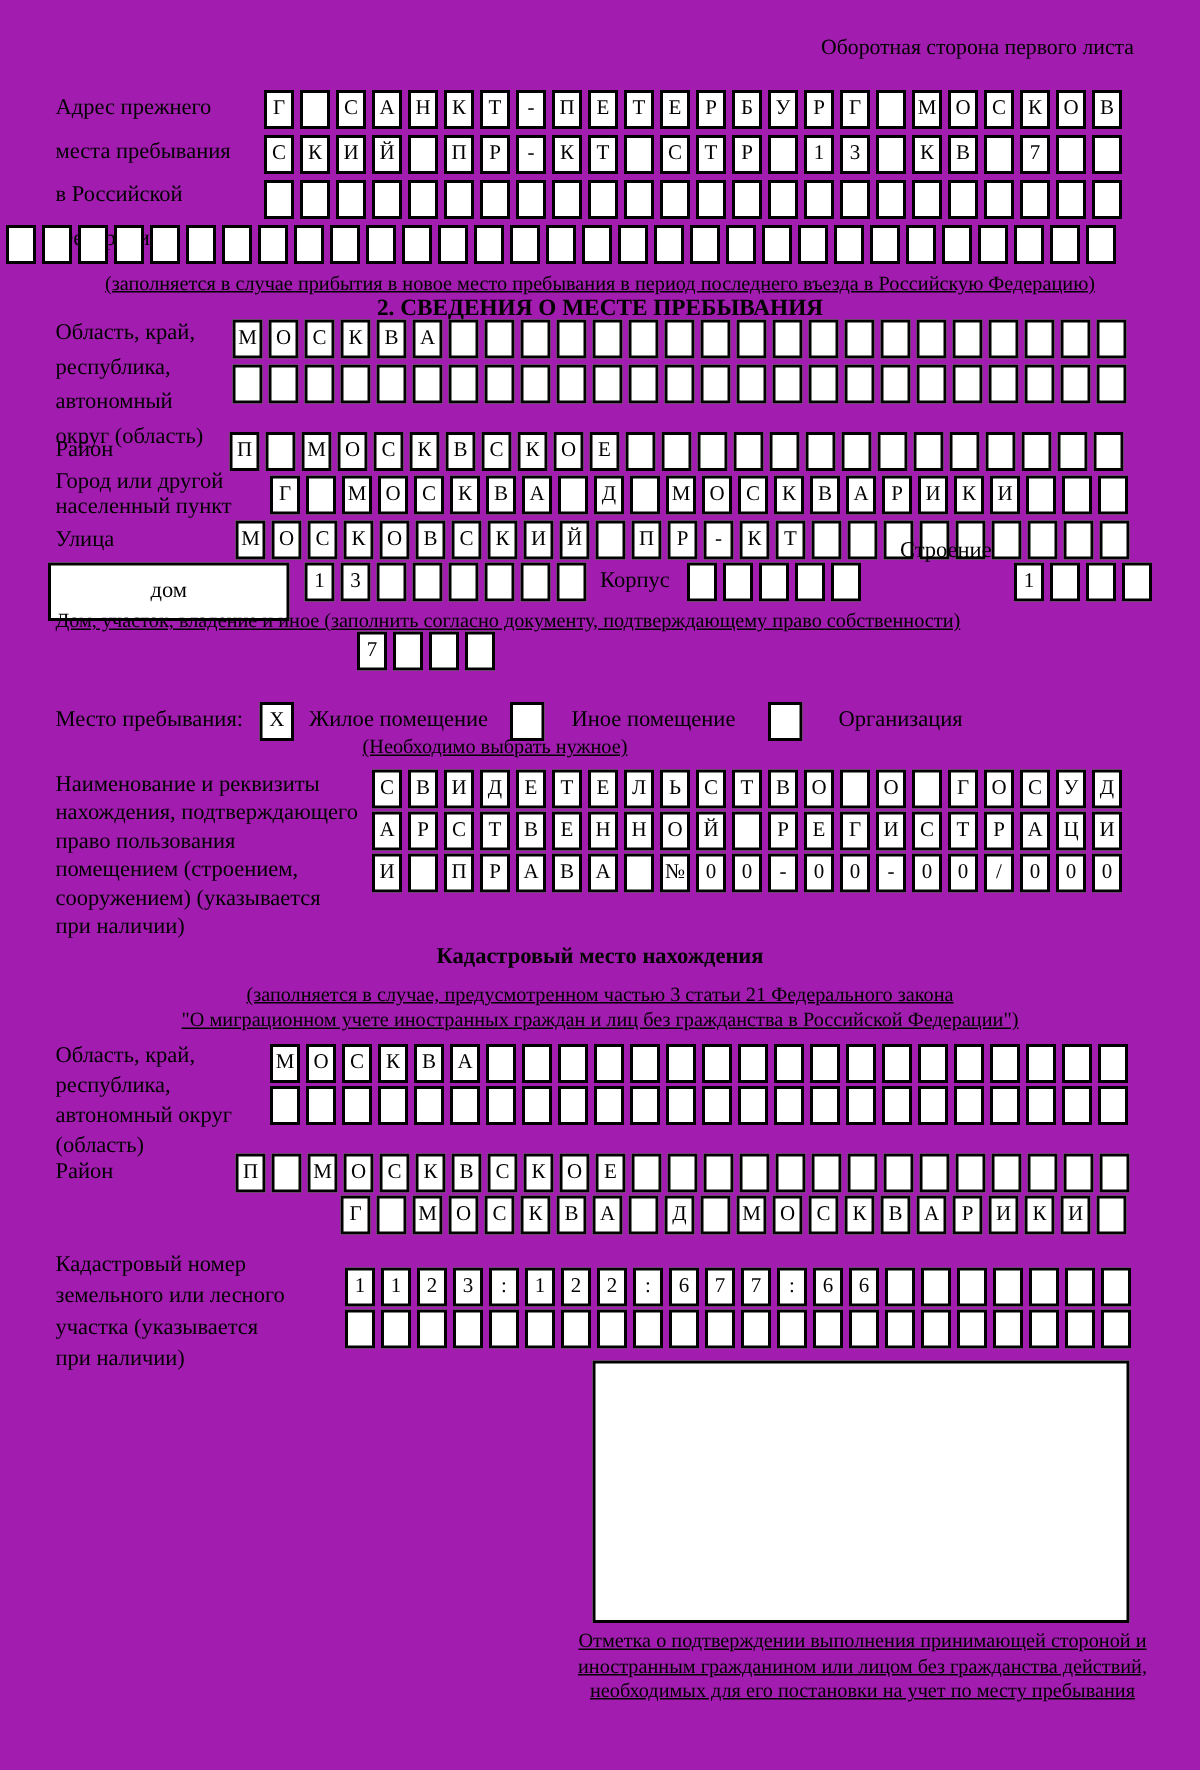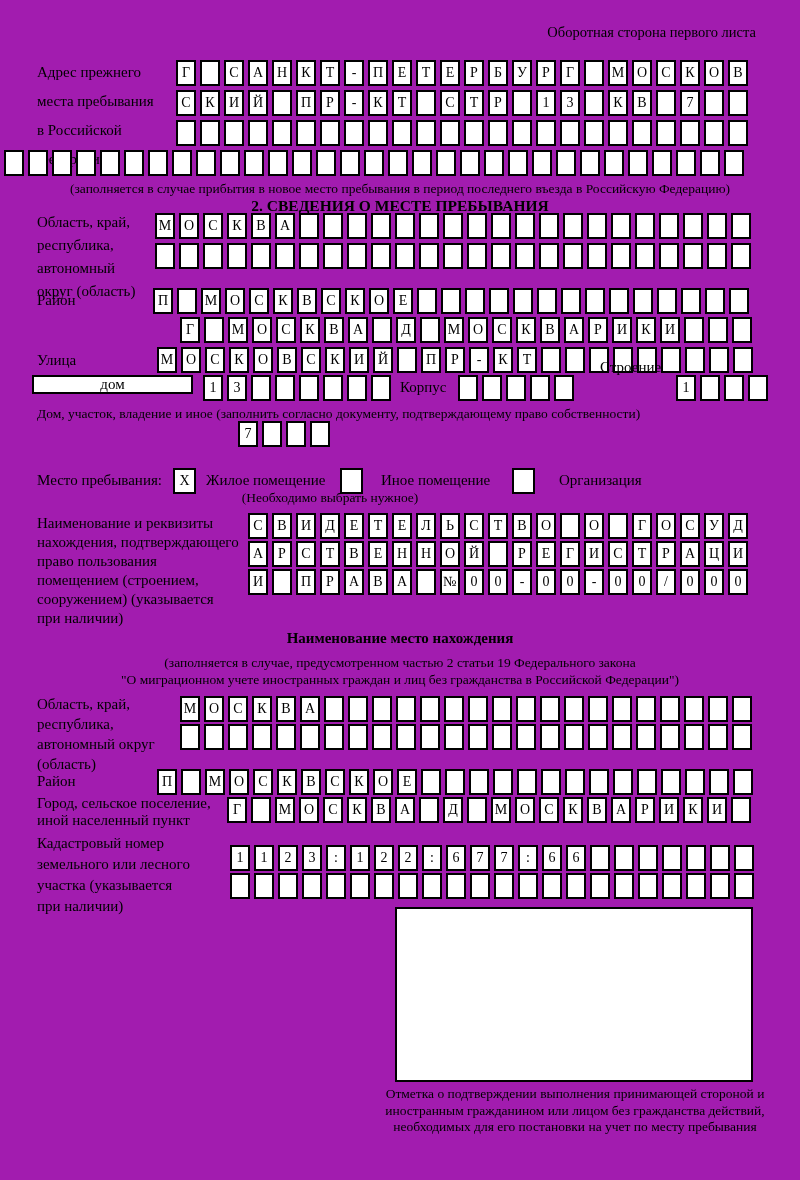--- a/index.html
+++ b/index.html
@@ -5,28 +5,28 @@
   html,body{margin:0;padding:0;background:#fff;}
   .page{position:relative;width:800px;height:1180px;background:#a21caf;overflow:hidden;
         font-family:"Liberation Serif","DejaVu Serif",serif;color:#000;}
   .abs{position:absolute;}
   .label{font-size:15px;line-height:19px;white-space:pre-line;}
   .lh29{line-height:29px;}
   .lh23{line-height:23px;}
   .lh20{line-height:20px;}
   .lh17{line-height:17px;}
   .lh21{line-height:21px;}
-  .caption{font-size:13.5px;}
+  .caption{font-size:13.5px;text-decoration:underline;}
   .center{text-align:center;}
   .title{font-size:15.5px;font-weight:bold;}
   .cells{display:flex;gap:4px;}
   .cell{box-sizing:border-box;width:20px;height:26px;border:2px solid #000;
         display:flex;align-items:center;justify-content:center;
         font-size:14px;line-height:1;background:#fff;}
-  .widebox{box-sizing:border-box;border:2px solid #000;height:19px;background:#fff;
+  .widebox{box-sizing:border-box;border:2px solid #000;height:39px;background:#fff;
         display:flex;align-items:center;justify-content:center;font-size:15px;text-align:right;}
   .checkbox{box-sizing:border-box;width:23px;height:26px;border:2px solid #000;background:#fff;
         display:inline-flex;align-items:center;justify-content:center;font-size:14px;}
   .bigbox{box-sizing:border-box;border:2px solid #000;background:#fff;}
   .header-note{position:absolute;top:24px;right:44px;font-size:14.5px;}
 </style>
 </head>
 <body>
 
 <div class="page">
@@ -233,20 +233,22 @@
       <span class="cell"></span>
       <span class="cell"></span>
       <span class="cell"></span>
       <span class="cell"></span>
       <span class="cell"></span>
       <span class="cell"></span>
       <span class="cell"></span>
       <span class="cell"></span>
     </div>
 
+  <div class="abs label lh17" style="left:37px;top:313px;width:145px">Город или другой
+населенный пункт</div>
   <div class="abs cells" style="left:180px;top:317px">
       <span class="cell">Г</span>
       <span class="cell"></span>
       <span class="cell">М</span>
       <span class="cell">О</span>
       <span class="cell">С</span>
       <span class="cell">К</span>
       <span class="cell">В</span>
       <span class="cell">А</span>
       <span class="cell"></span>
@@ -409,22 +411,22 @@
       <span class="cell">0</span>
       <span class="cell">-</span>
       <span class="cell">0</span>
       <span class="cell">0</span>
       <span class="cell">/</span>
       <span class="cell">0</span>
       <span class="cell">0</span>
       <span class="cell">0</span>
     </div>
 
-  <div class="abs title center" style="left:0;top:630px;width:800px;font-size:15px">Наименование место нахождения</div>
-  <div class="abs caption center" style="left:0;top:655px;width:800px">(заполняется в случае, предусмотренном частью 2 статьи 19 Федерального закона</div>
+  <div class="abs title center" style="left:0;top:630px;width:800px;font-size:15px">Кадастровый место нахождения</div>
+  <div class="abs caption center" style="left:0;top:655px;width:800px">(заполняется в случае, предусмотренном частью 3 статьи 21 Федерального закона</div>
   <div class="abs caption center" style="left:0;top:672px;width:800px">"О миграционном учете иностранных граждан и лиц без гражданства в Российской Федерации")</div>
 
   <div class="abs label lh20" style="left:37px;top:694px;width:145px">Область, край,
 республика,
 автономный округ
 (область)</div>
   <div class="abs cells" style="left:180px;top:696px">
       <span class="cell">М</span>
       <span class="cell">О</span>
       <span class="cell">С</span>
@@ -499,22 +501,20 @@
       <span class="cell"></span>
       <span class="cell"></span>
       <span class="cell"></span>
       <span class="cell"></span>
       <span class="cell"></span>
       <span class="cell"></span>
       <span class="cell"></span>
       <span class="cell"></span>
     </div>
 
-  <div class="abs label lh17" style="left:37px;top:795px;width:190px">Город, сельское поселение,
-иной населенный пункт</div>
   <div class="abs cells" style="left:227px;top:797px">
       <span class="cell">Г</span>
       <span class="cell"></span>
       <span class="cell">М</span>
       <span class="cell">О</span>
       <span class="cell">С</span>
       <span class="cell">К</span>
       <span class="cell">В</span>
       <span class="cell">А</span>
       <span class="cell"></span>

